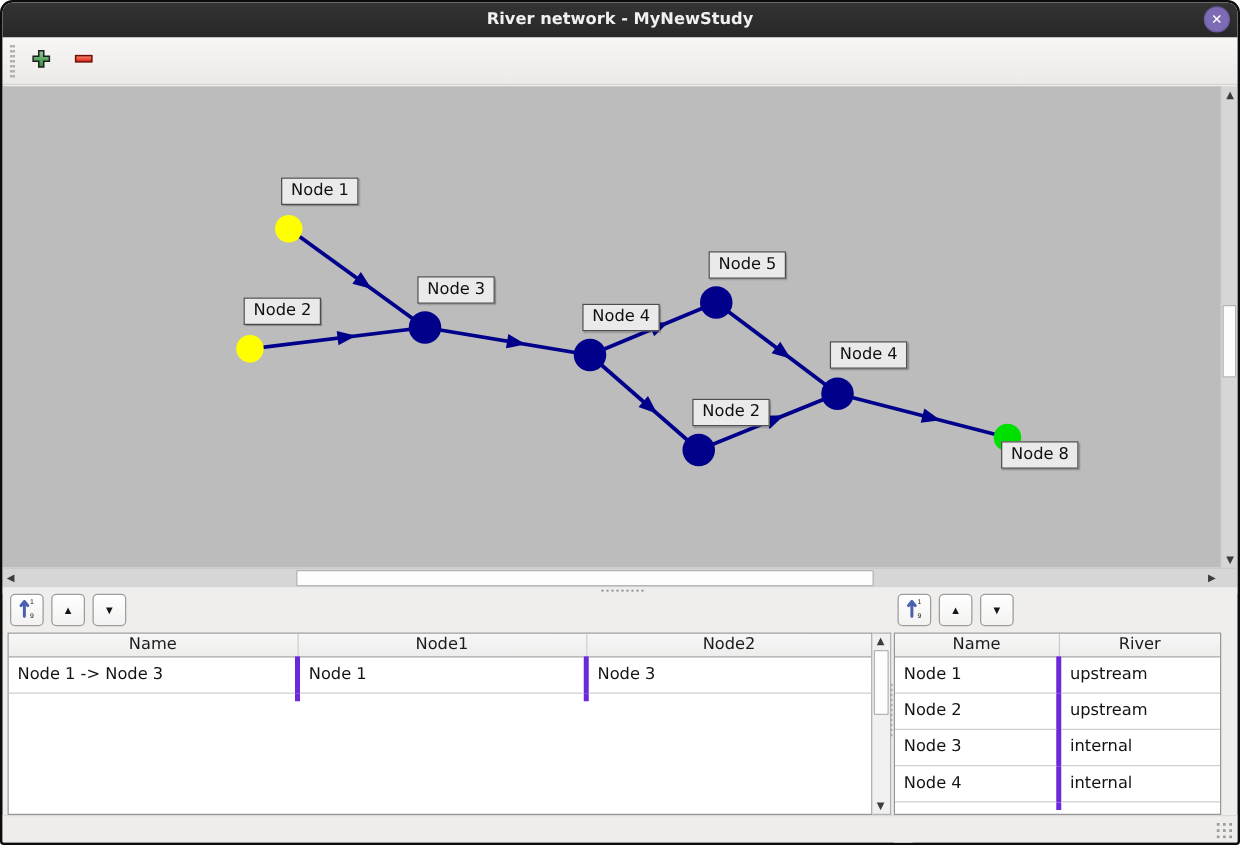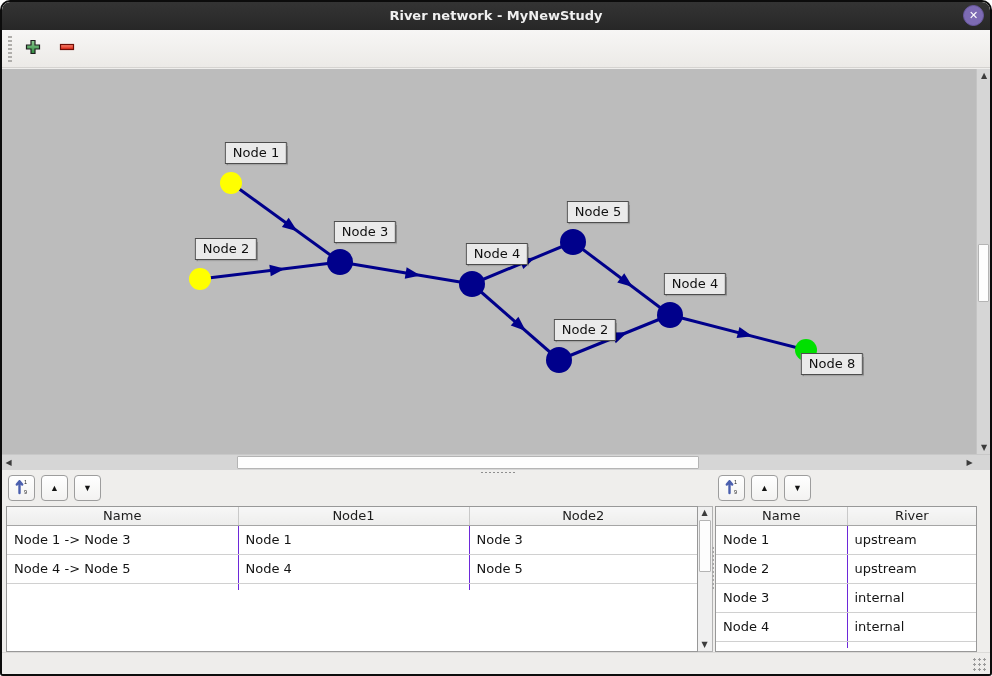--- a/index.html
+++ b/index.html
@@ -71,21 +71,21 @@
   .table-block { position:absolute; top:504px; }
   .table-block.left { left:4px; }
   .table-block.right { left:713px; }
   .tbl-wrap { float:left; border:1px solid #989898; background:#ffffff; height:146px; overflow:hidden; }
   table { border-collapse:collapse; table-layout:fixed; background:#ffffff; }
   th { height:18px; font-weight:normal; font-size:13px; color:#1c1c1c; text-align:center;
        background:linear-gradient(#f7f7f7,#ededec); border-bottom:1px solid #a5a5a5;
        border-right:1px solid #c9c9c9; overflow:hidden; }
   th:last-child { border-right:0; }
   td { height:29px; font-size:13px; color:#141414; padding-left:7px;
-       border-right:1px solid #6d28d9; border-bottom:1px solid #d0d0d0; overflow:hidden;
+       border-right:4px solid #6d28d9; border-bottom:1px solid #d0d0d0; overflow:hidden;
        white-space:nowrap; }
   td:last-child { border-right:0; }
   tr.partial td { height:7px; border-bottom:0; }
   .tbl-vscroll { float:left; position:relative; width:15px; height:146px; background:#f0f0f0;
                  border:1px solid #b2b2b2; border-left:0; }
   .tbl-vscroll .sb-arrow { width:13px; height:12px; line-height:12px; left:0; }
   .tbl-vscroll .sb-thumb { left:1px; right:1px; }
   .tbl-vscroll .thumb-a { top:13px; height:52px; }
 
   
@@ -241,25 +241,20 @@
               <th>Node1</th>
               <th>Node2</th>
             </tr>
           </thead>
           <tbody>
             <tr>
               <td>Node 1 -&gt; Node 3</td>
               <td>Node 1</td>
               <td>Node 3</td>
             </tr>
-            <tr>
-              <td>Node 4 -&gt; Node 5</td>
-              <td>Node 4</td>
-              <td>Node 5</td>
-            </tr>
             <tr class="partial">
               <td></td>
               <td></td>
               <td></td>
             </tr>
           </tbody>
         </table>
     </div>
     <div class="tbl-vscroll">
       <span class="sb-arrow" style="top:0;">▲</span>

